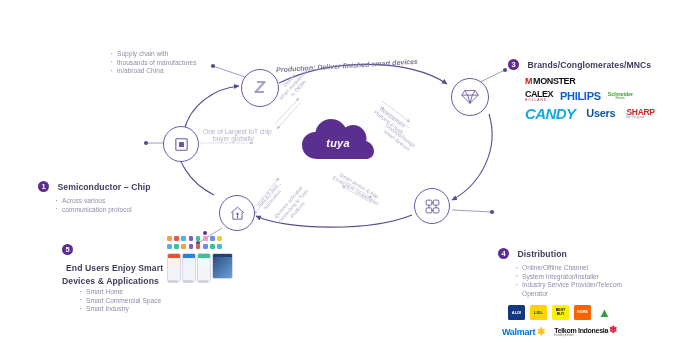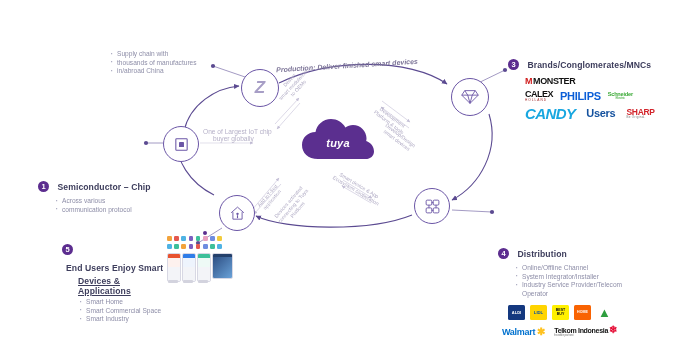--- a/index.html
+++ b/index.html
@@ -326,21 +326,21 @@
         <span>Telkom Indonesia</span><span class="hand">❄</span>
         <span class="sub">the world in your hand</span>
       </div>
     </div>
   </div>
 
   <div class="abs" style="left:62px;top:240px;">
     <div style="width:110px;">
       <span class="badge">5</span>
       <span class="sec-title">End Users Enjoy Smart</span>
-      <div class="sec-title" style="margin-left:16px;display:block;text-decoration:underline;">Devices &amp; Applications</div>
+      <div class="sec-title" style="margin-left:0;display:block;">Devices &amp; Applications</div>
     </div>
     <ul class="bullets">
       <li>Smart Home</li>
       <li>Smart Commercial Space</li>
       <li>Smart Industry</li>
     </ul>
   </div>
 
   <div id="apps">
 

